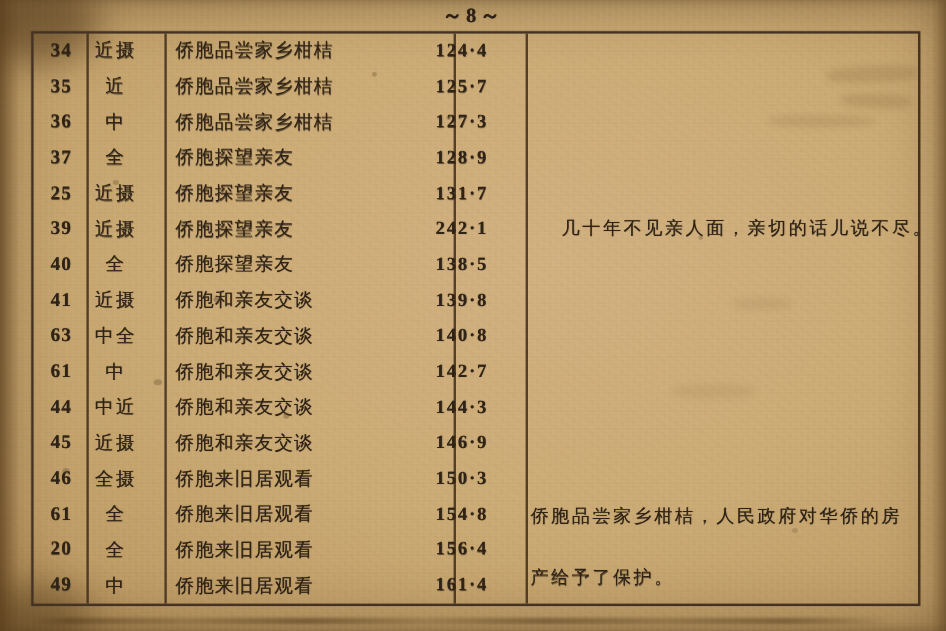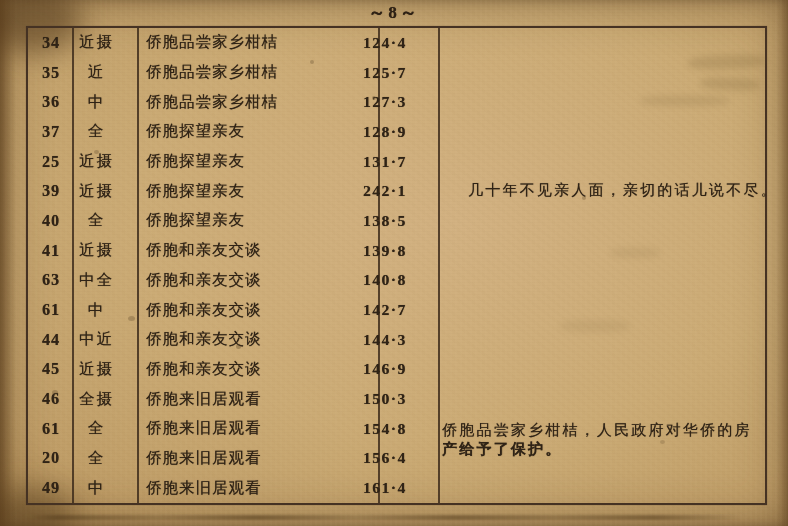--- a/index.html
+++ b/index.html
@@ -51,21 +51,21 @@
   .c-type{width:45px;text-align:center;font-size:15.5px;letter-spacing:2px;}
   .c-desc{width:241px;padding-left:27px;box-sizing:border-box;font-size:15.5px;letter-spacing:1px;}
   .c-time{width:72px;padding-left:3px;box-sizing:border-box;font-size:15.5px;font-weight:bold;letter-spacing:1.5px;}
 
   .ann-col{position:absolute;left:412px;top:0;width:327px;height:100%;}
   .narration{position:absolute;white-space:nowrap;font-size:15px;letter-spacing:2.2px;
     color:#2f2316;text-shadow:.3px .3px .7px rgba(46,33,20,.75);}
   .ann-1{top:153px;left:28px;}
   .ann-2a{top:362px;left:30px;}
   .ann-2b{top:393px;left:2px;}
-  .ann-2c{top:412px;left:2px;font-weight:bold;}
+  .ann-2c{top:444px;left:2px;}
 
   .smudge-line{position:absolute;left:28px;top:515px;width:712px;height:5px;border-radius:3px;
     background:linear-gradient(90deg,
       rgba(86,62,30,0) 0%, rgba(86,62,30,.55) 4%, rgba(86,62,30,.25) 18%,
       rgba(86,62,30,.6) 32%, rgba(86,62,30,.2) 46%, rgba(86,62,30,.55) 60%,
       rgba(86,62,30,.3) 74%, rgba(86,62,30,.55) 88%, rgba(86,62,30,0) 100%);
     filter:blur(1.2px);}
 
   .ghost{position:absolute;filter:blur(3px);opacity:.18;background:#6d552c;border-radius:40%;}
   .g1{left:688px;top:55px;width:78px;height:14px;transform:rotate(-2deg);}

